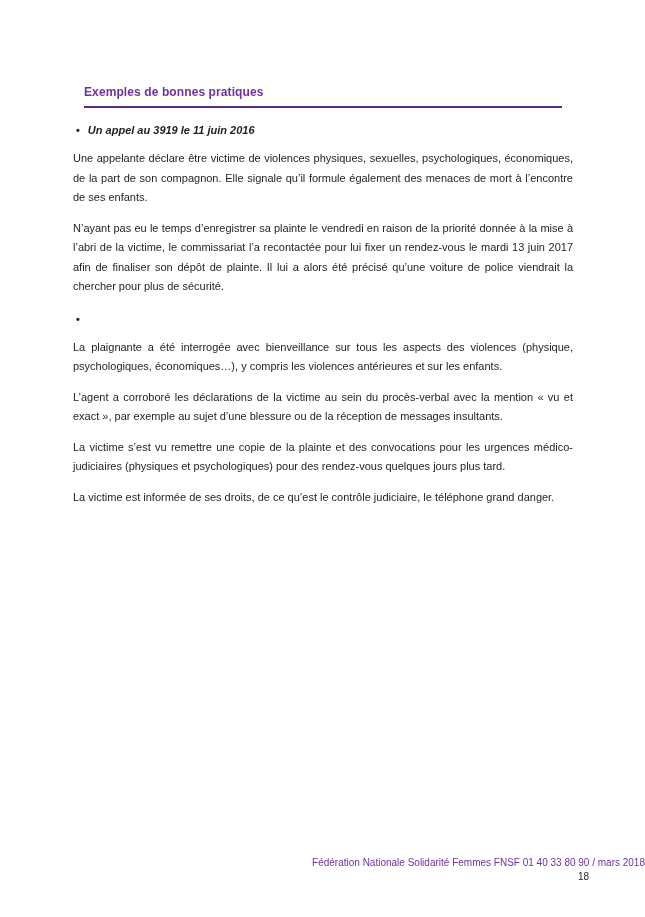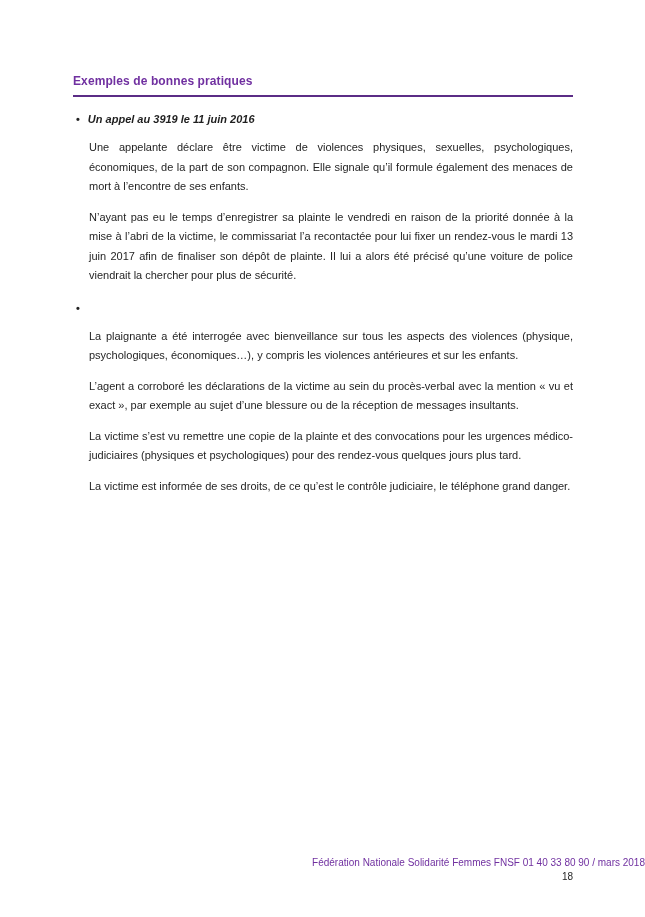--- a/index.html
+++ b/index.html
@@ -12,21 +12,21 @@
     color: #1f1f1f;
     overflow: hidden;
   }
   .content {
     position: absolute;
     left: 73px;
     top: 74px;
     width: 500px;
   }
   .heading {
-    margin: 0;
+    margin: 11px;
     padding-bottom: 7px;
     font-size: 12px;
     font-weight: bold;
     color: var(--accent, #7030A0);
     border-bottom: 2px solid #5B2C86;
     letter-spacing: 0.1px;
   }
   .bullet-row {
     display: flex;
     align-items: flex-start;
@@ -37,38 +37,38 @@
     font-style: italic;
     color: #1f1f1f;
     line-height: 15px;
   }
   .bullet-glyph {
     font-style: normal;
     font-size: 11px;
     line-height: 15px;
   }
   .para {
-    margin: 11px 0 0 16px;
+    margin: 11px 0 0 0;
     font-size: 11px;
     line-height: 19.5px;
     text-align: justify;
     color: #1f1f1f;
   }
   .footer-line {
     position: absolute;
     left: 0;
     width: 100%;
     bottom: 49px;
     text-align: right;
     font-size: 10px;
     color: var(--accent, #7030A0);
   }
   .page-num {
     position: absolute;
-    right: 72px;
+    right: 56px;
     bottom: 35px;
     font-size: 10px;
     color: #262626;
   }
 </style>
 </head>
 <body>
 
 <div class="page">
   <div class="content">

